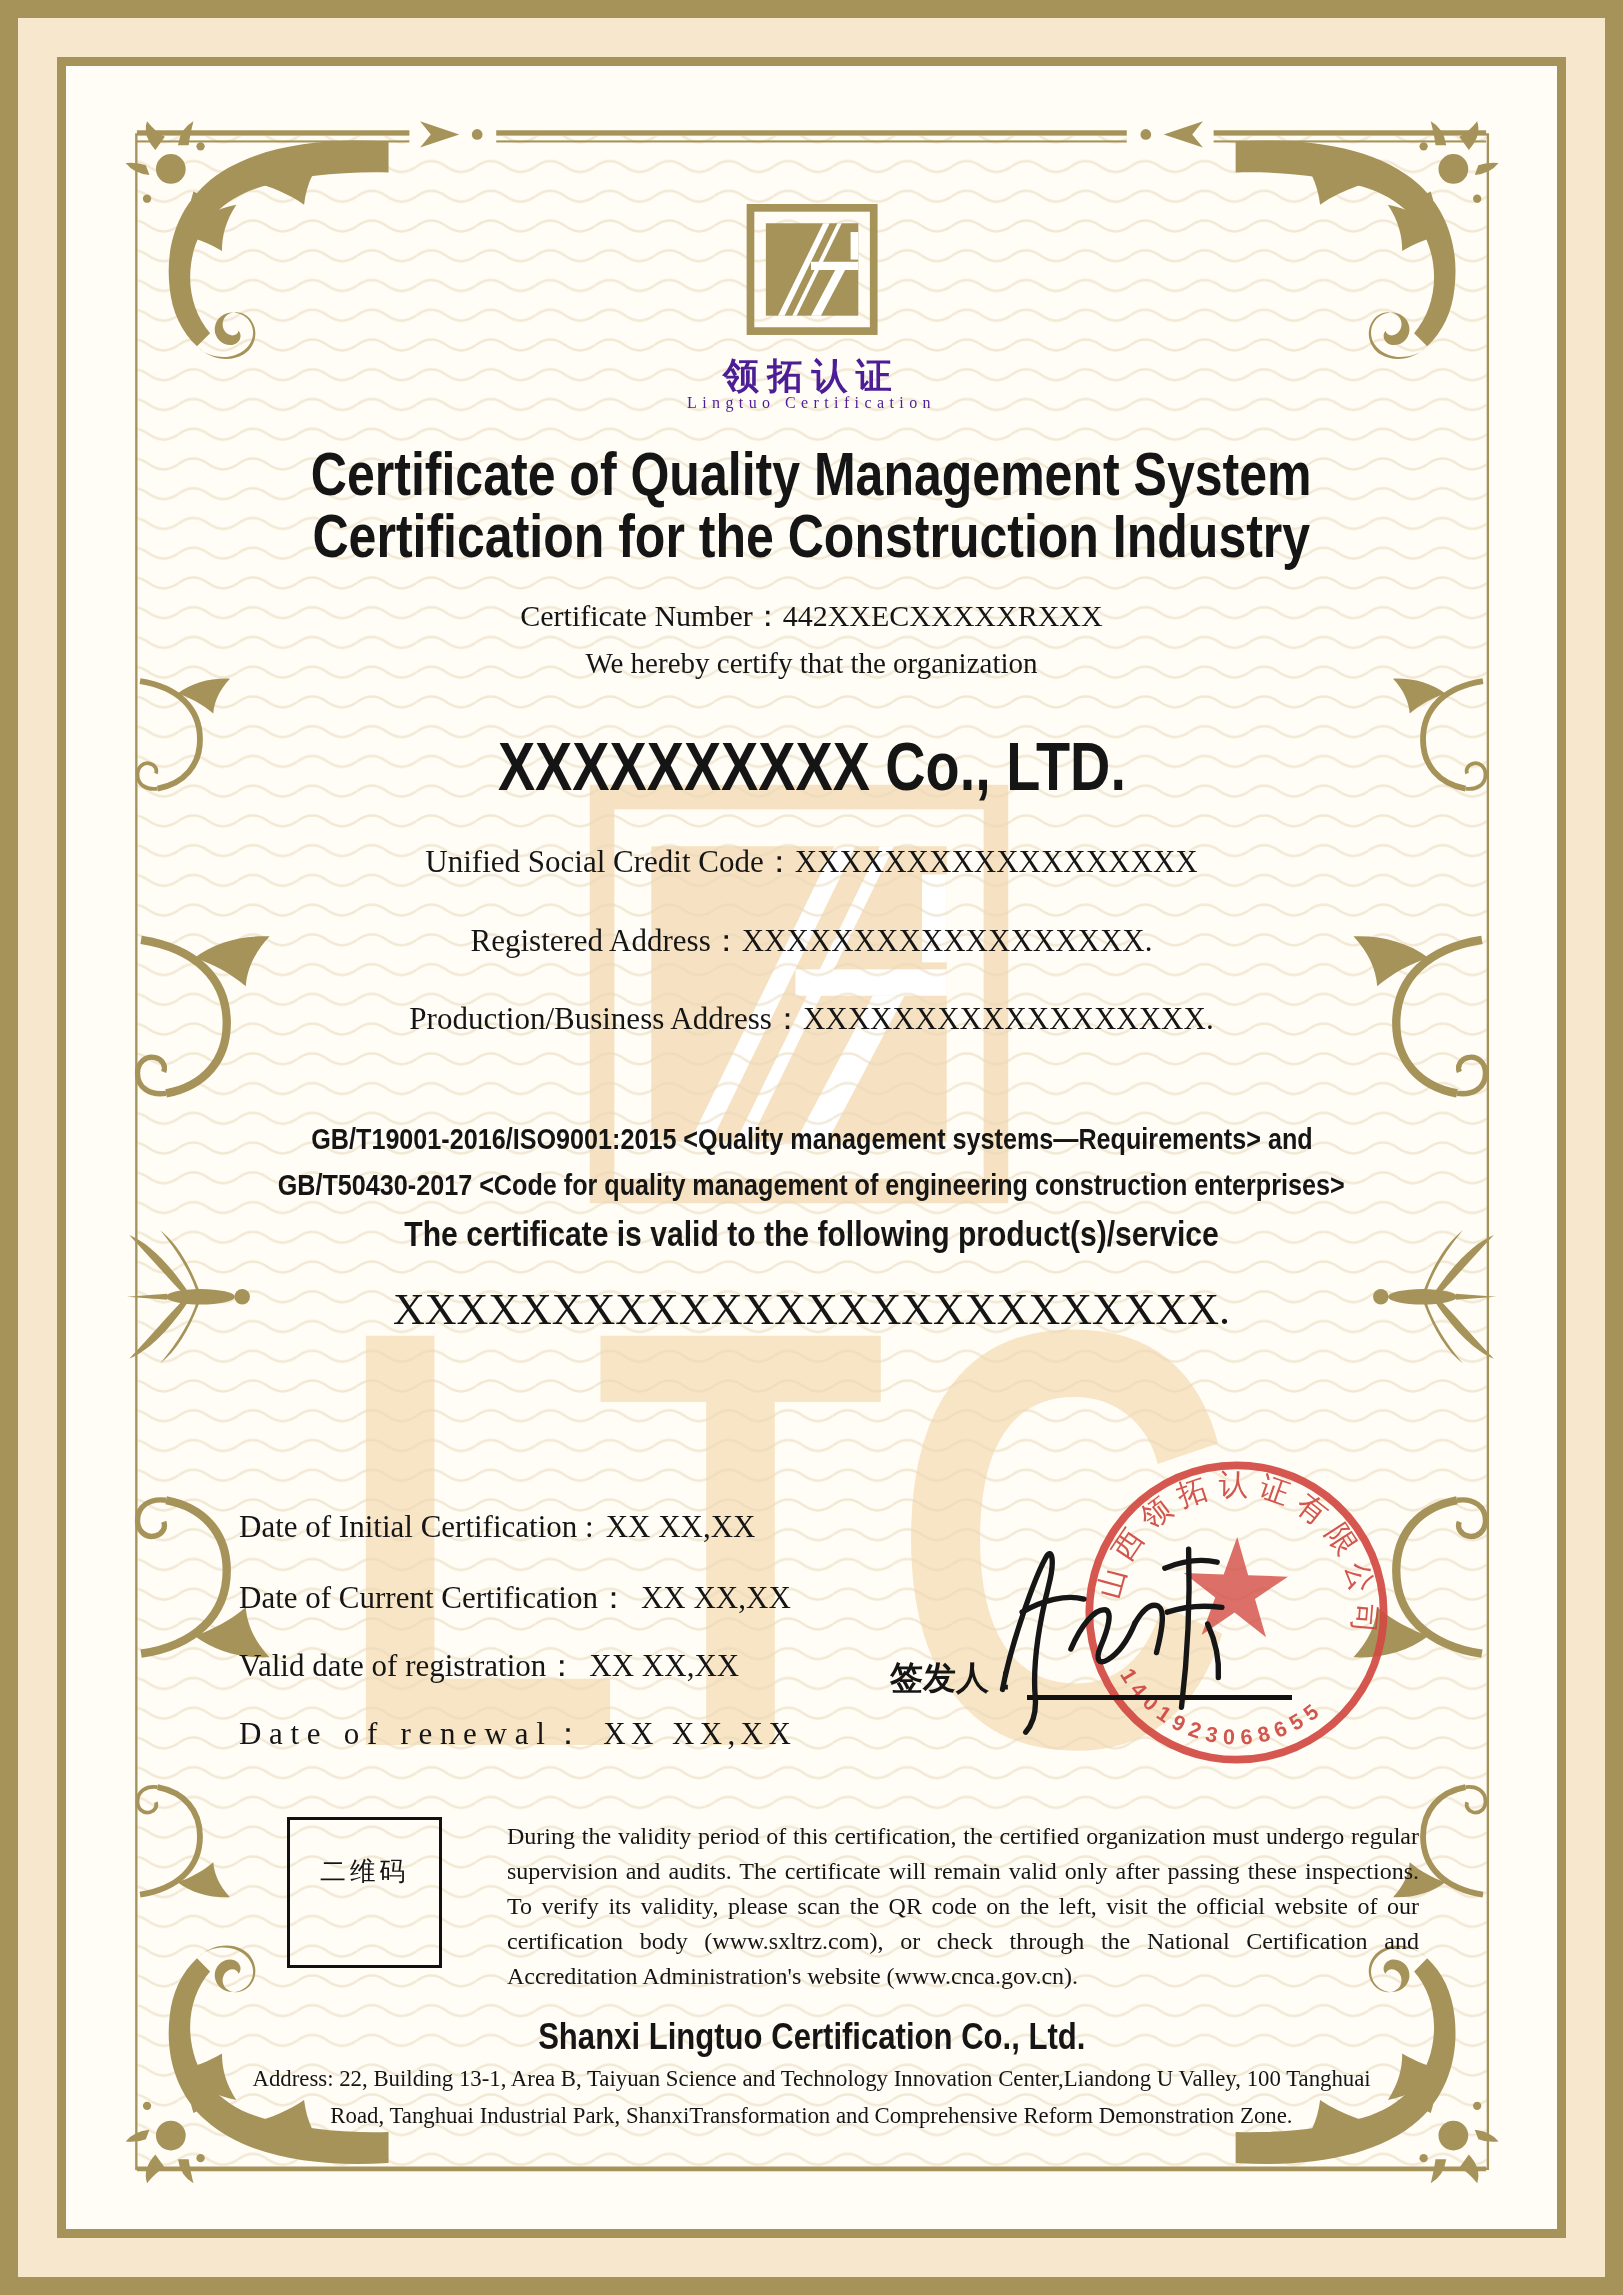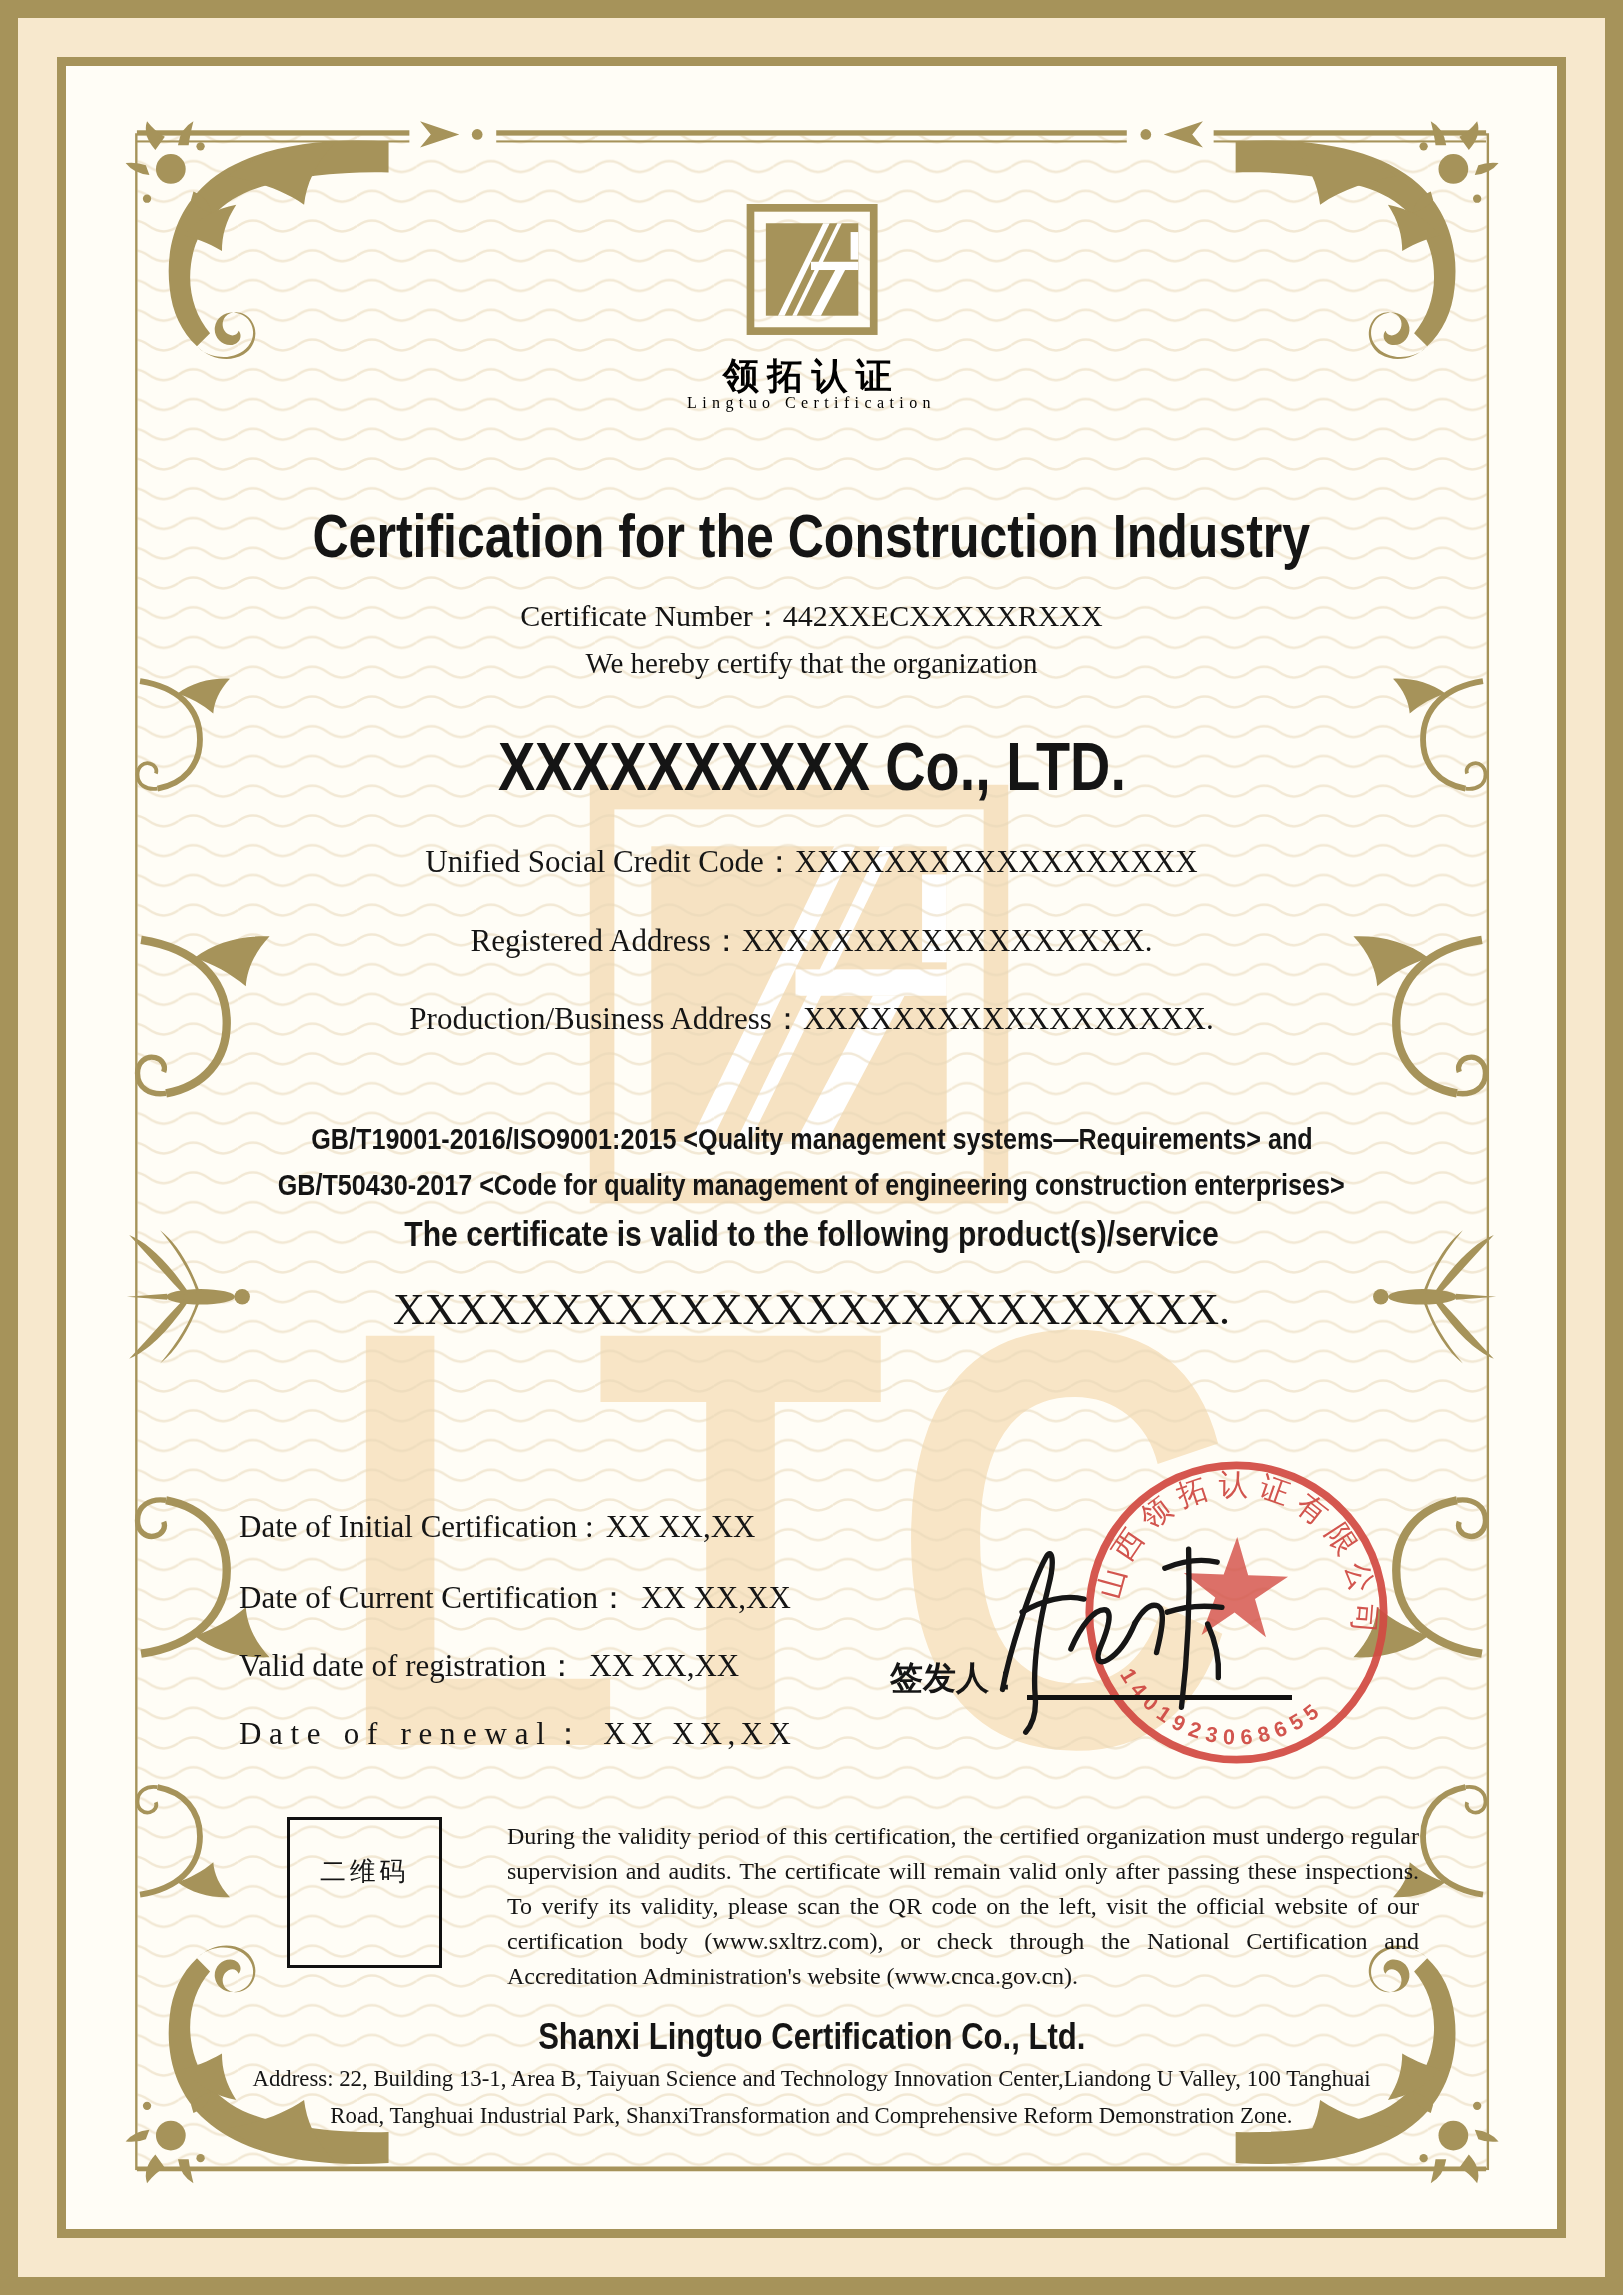--- a/index.html
+++ b/index.html
@@ -11,21 +11,21 @@
   .decor{position:absolute;left:0;top:0;z-index:2;}
   .wm-letters{position:absolute;left:334px;top:1241px;z-index:1;color:#f8e5c6;
       font-family:"Liberation Sans",sans-serif;font-weight:bold;font-size:595px;line-height:1;
       letter-spacing:7.1px;transform:scaleX(.8);transform-origin:left center;white-space:nowrap;}
   .wm-logo{position:absolute;left:588px;top:783px;z-index:1;}
   .ctr{left:0;width:100%;text-align:center;}
   .serif{font-family:"Liberation Serif",serif;}
   .cond{display:inline-block;font-family:"Liberation Sans",sans-serif;font-weight:700;
         transform:scaleX(.82);transform-origin:center;white-space:nowrap;}
   .z4{z-index:4;}
-  .goldtxt{color:#000000;}
+  .goldtxt{color:#4c1d95;}
   .dates{position:absolute;left:239px;top:1509px;z-index:4;font-size:31px;}
   .dates .row{height:68px;white-space:nowrap;}
   .dates .val{margin-left:12px;}
   .row4 .lbl{letter-spacing:7.7px;}
   .row4 .val{letter-spacing:5.4px;}
   .issuer{position:absolute;left:890px;top:1656px;z-index:6;font-size:33px;font-weight:bold;
           font-family:"Liberation Serif",serif;}
   .sigline{position:absolute;left:1027px;top:1695px;width:265px;height:5.4px;background:#111;z-index:6;}
   .qrbox{position:absolute;left:287px;top:1817px;width:149px;height:145px;border:3.6px solid #111;
          z-index:4;text-align:center;}
@@ -142,20 +142,23 @@
     </g>
   </svg>
 
   <div class="abs ctr z4" style="top:352px">
     <span class="serif goldtxt" style="font-size:36px;font-weight:bold;letter-spacing:8.3px">领拓认证</span>
   </div>
   <div class="abs ctr z4" style="top:394px">
     <span class="serif goldtxt" style="font-size:16px;letter-spacing:5.4px">Lingtuo Certification</span>
   </div>
 
+  <div class="abs ctr z4" style="top:439px">
+    <span class="cond" style="font-size:61px">Certificate of Quality Management System</span>
+  </div>
   <div class="abs ctr z4" style="top:501px">
     <span class="cond" style="font-size:61px">Certification for the Construction Industry</span>
   </div>
 
   <div class="abs ctr z4" style="top:596px">
     <span class="serif" style="font-size:30px">
       <span>Certificate Number：</span><span>442XXECXXXXXRXXX</span>
     </span>
   </div>
   <div class="abs ctr z4" style="top:647px">

